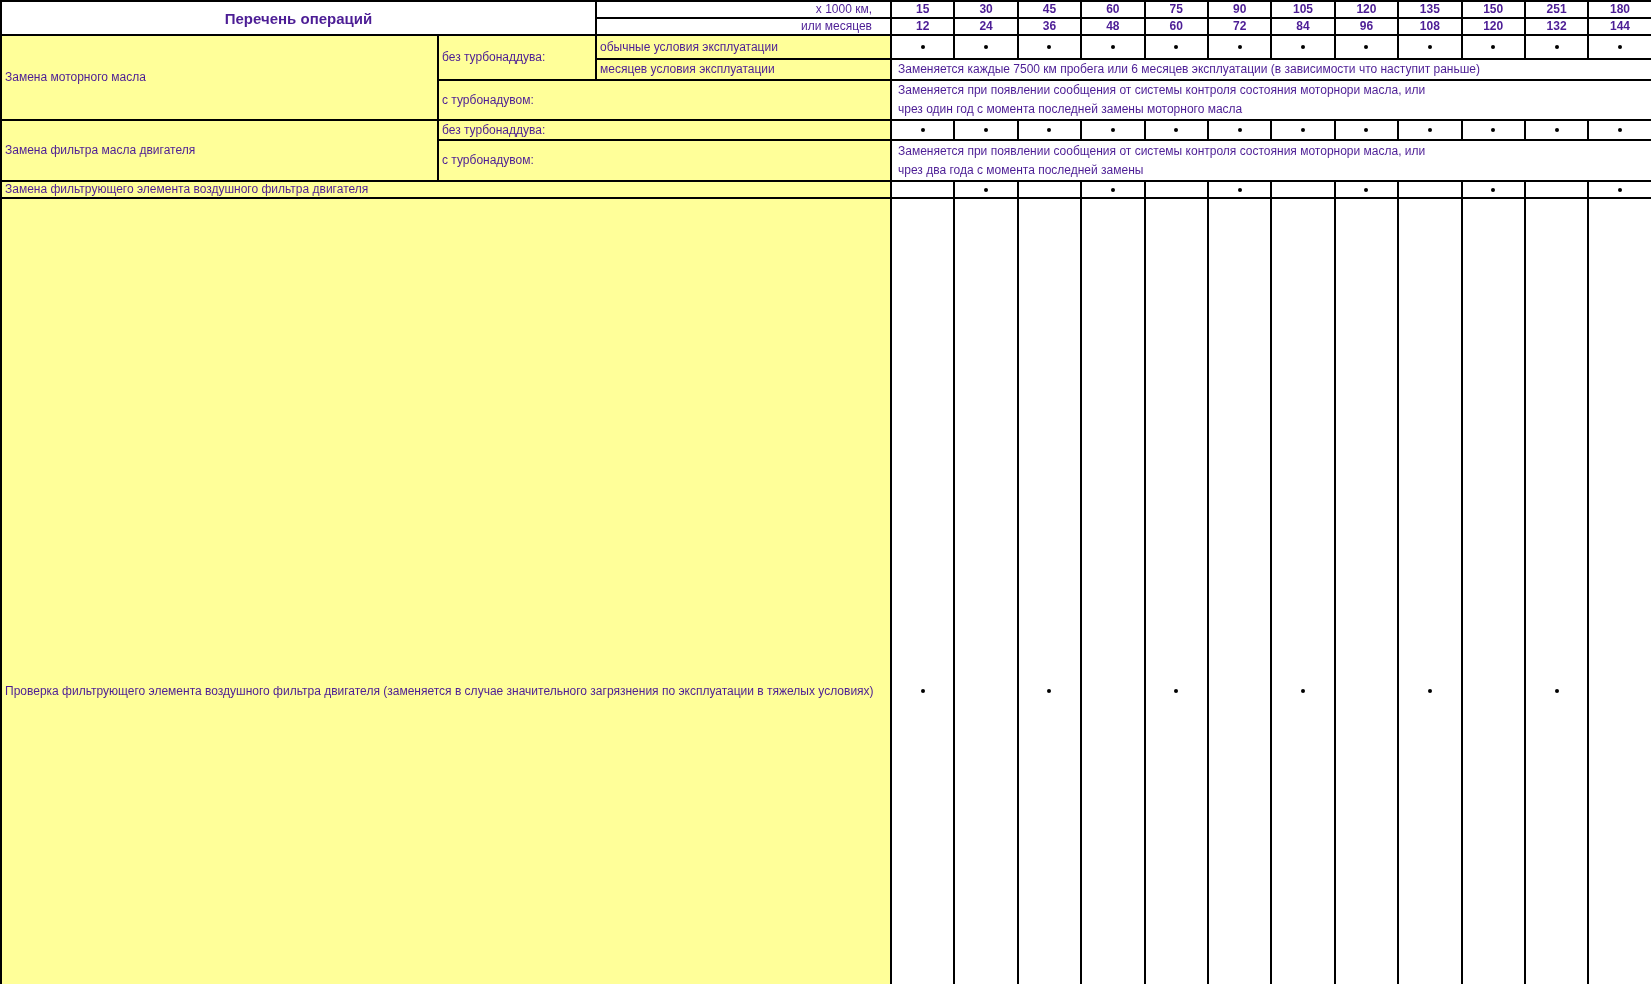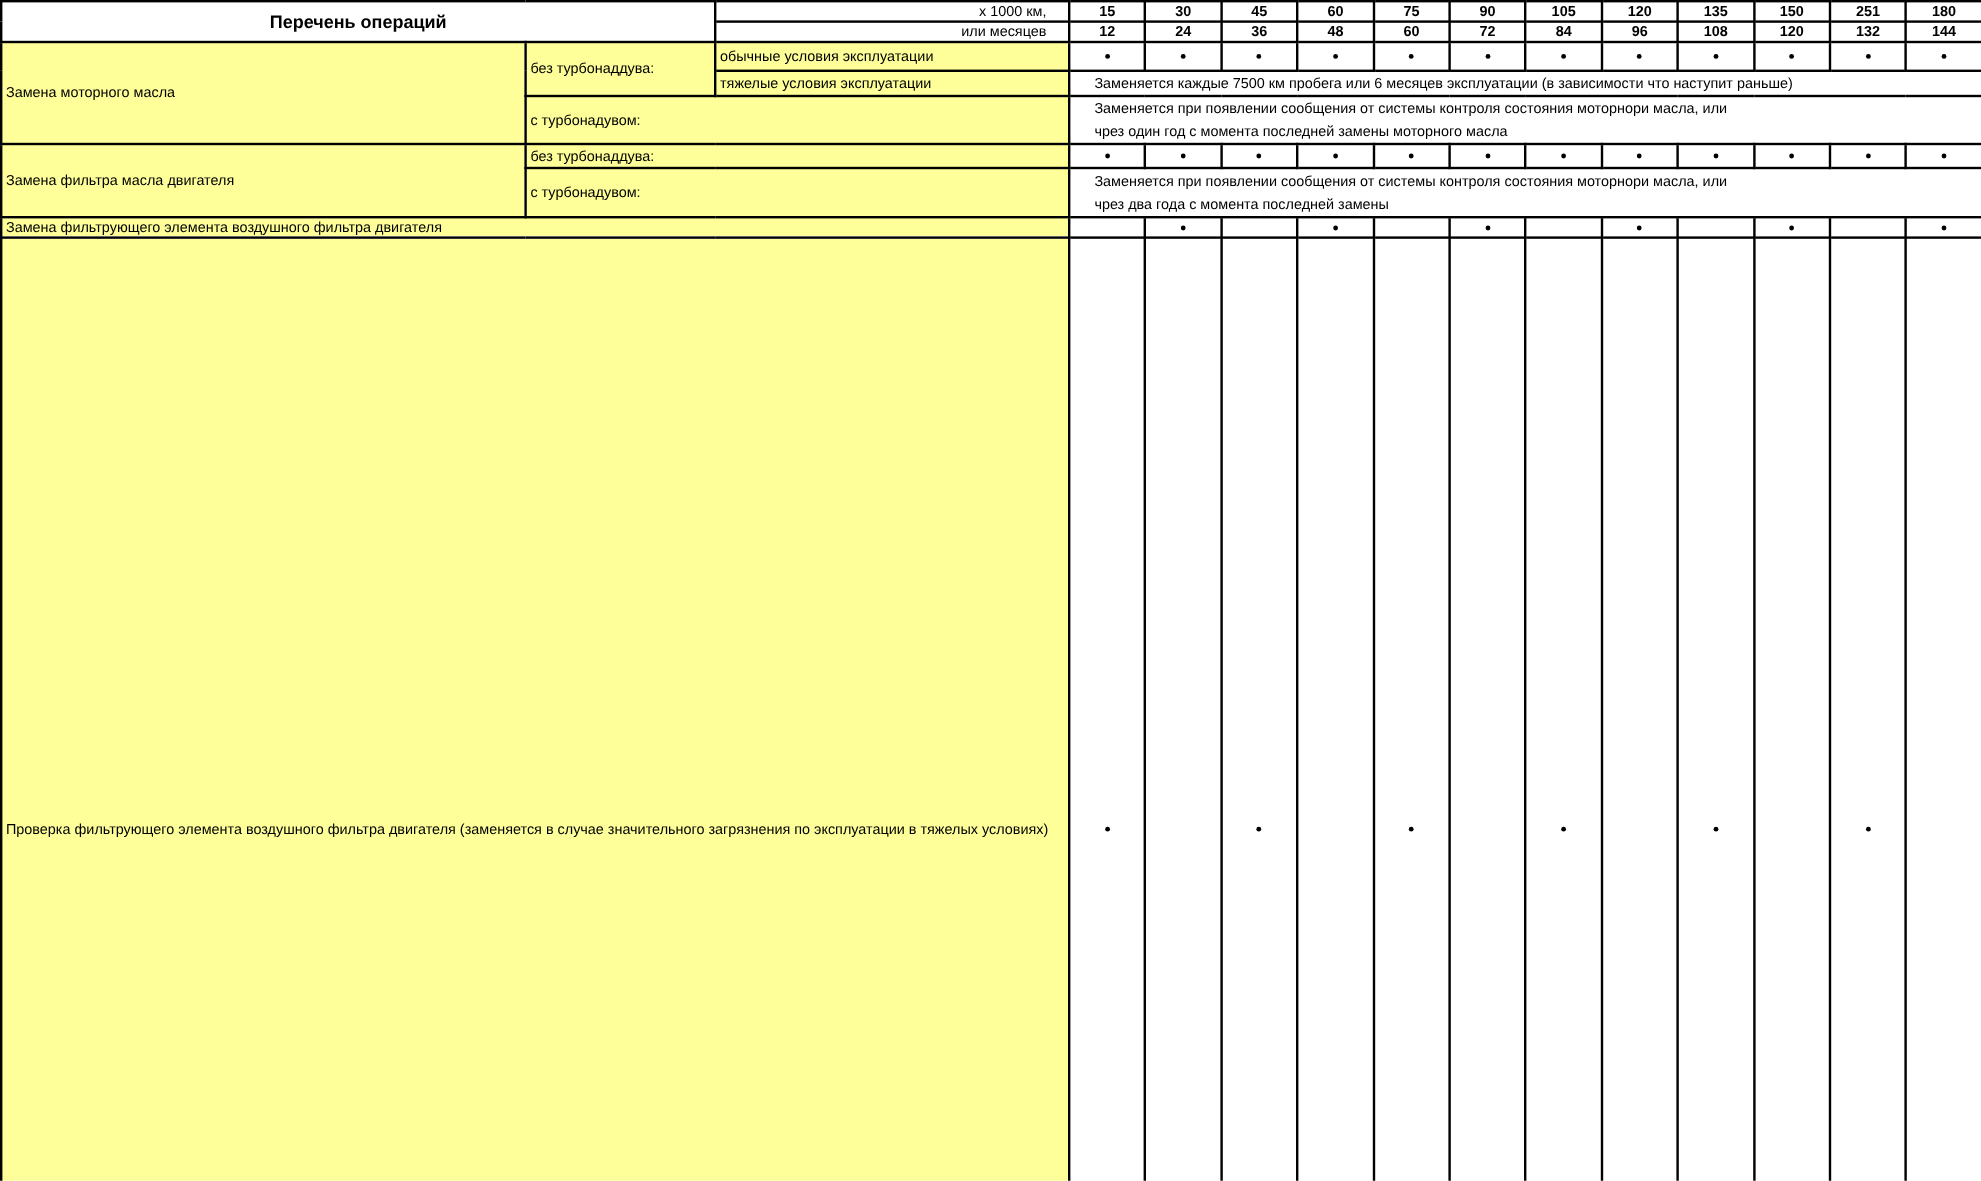--- a/index.html
+++ b/index.html
@@ -1,27 +1,27 @@
 <!DOCTYPE html>
 <html><head>
 <meta charset="utf-8">
 <style>
   html,body{margin:0;padding:0;background:#fff;}
-  .wrap{width:1651px;height:984px;overflow:hidden;font-family:"Liberation Sans",sans-serif;color:#000000;}
+  .wrap{width:1651px;height:984px;overflow:hidden;font-family:"Liberation Sans",sans-serif;color:#4c1d95;}
   table{border-collapse:collapse;table-layout:fixed;width:1651px;}
   td{border:2px solid #000;padding:0 3px;vertical-align:middle;overflow:hidden;font-size:12px;line-height:15px;}
   .c-title{font-size:15px;font-weight:bold;text-align:center;background:#fff;}
   .c-hlabel{text-align:right;background:#fff;padding-right:18px;}
   .c-num{font-weight:bold;text-align:center;font-size:12px;background:#fff;}
   .c-label{background:#FFFF99;text-align:left;white-space:nowrap;}
   .c-label.wrap{white-space:normal;}
   .sb{font-weight:normal;margin-top:28px;}
   .c-dot{background:#fff;text-align:center;}
   .dot{display:inline-block;width:4px;height:4px;border-radius:50%;background:#000;vertical-align:middle;}
-  .c-note{background:#fff;padding-left:20px;white-space:nowrap;}
+  .c-note{background:#fff;padding-left:6px;white-space:nowrap;}
   .c-note div{line-height:19px;}
   tr.thin td{border-top-width:1px;}
 </style>
 </head>
 <body>
 
 <div class="wrap">
   <table>
     <colgroup id="cols">
         <col style="width: 437px;">
@@ -85,21 +85,21 @@
           <td class="c-dot"><span class="dot"></span></td>
           <td class="c-dot"><span class="dot"></span></td>
           <td class="c-dot"><span class="dot"></span></td>
           <td class="c-dot"><span class="dot"></span></td>
           <td class="c-dot"><span class="dot"></span></td>
           <td class="c-dot"><span class="dot"></span></td>
           <td class="c-dot"><span class="dot"></span></td>
           <td class="c-dot"><span class="dot"></span></td>
         </tr>
         <tr class="thin" style="height: 20px;">
-          <td class="c-label" colspan="1"><span>тяжелые условия эксплуатации</span></td>
+          <td class="c-label" colspan="1"><span>месяцев условия эксплуатации</span></td>
           <td class="c-note" colspan="12">
             <div>Заменяется каждые 7500 км пробега или 6 месяцев эксплуатации (в зависимости что наступит раньше)</div>
           </td>
         </tr>
         <tr style="height: 40px;">
           <td class="c-label" colspan="2"><span>с турбонадувом:</span></td>
           <td class="c-note" colspan="12">
             <div>Заменяется при появлении сообщения от системы контроля состояния моторнори масла, или</div>
             <div>чрез один год с момента последней замены моторного масла</div>
           </td>

